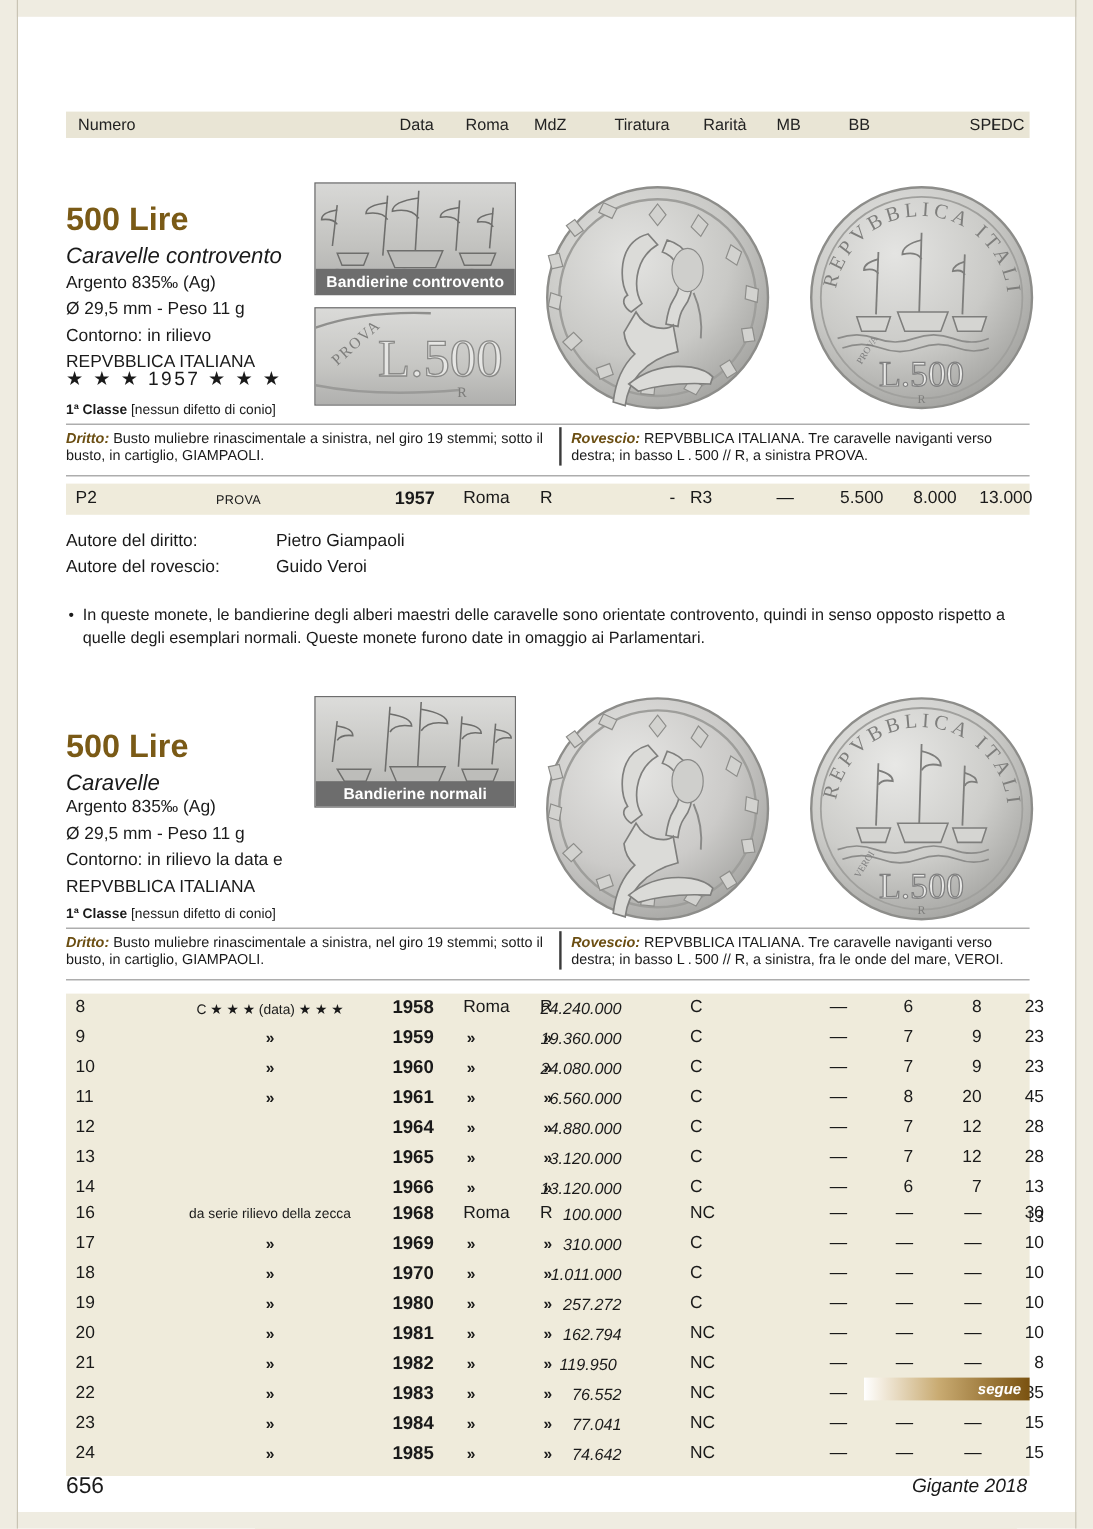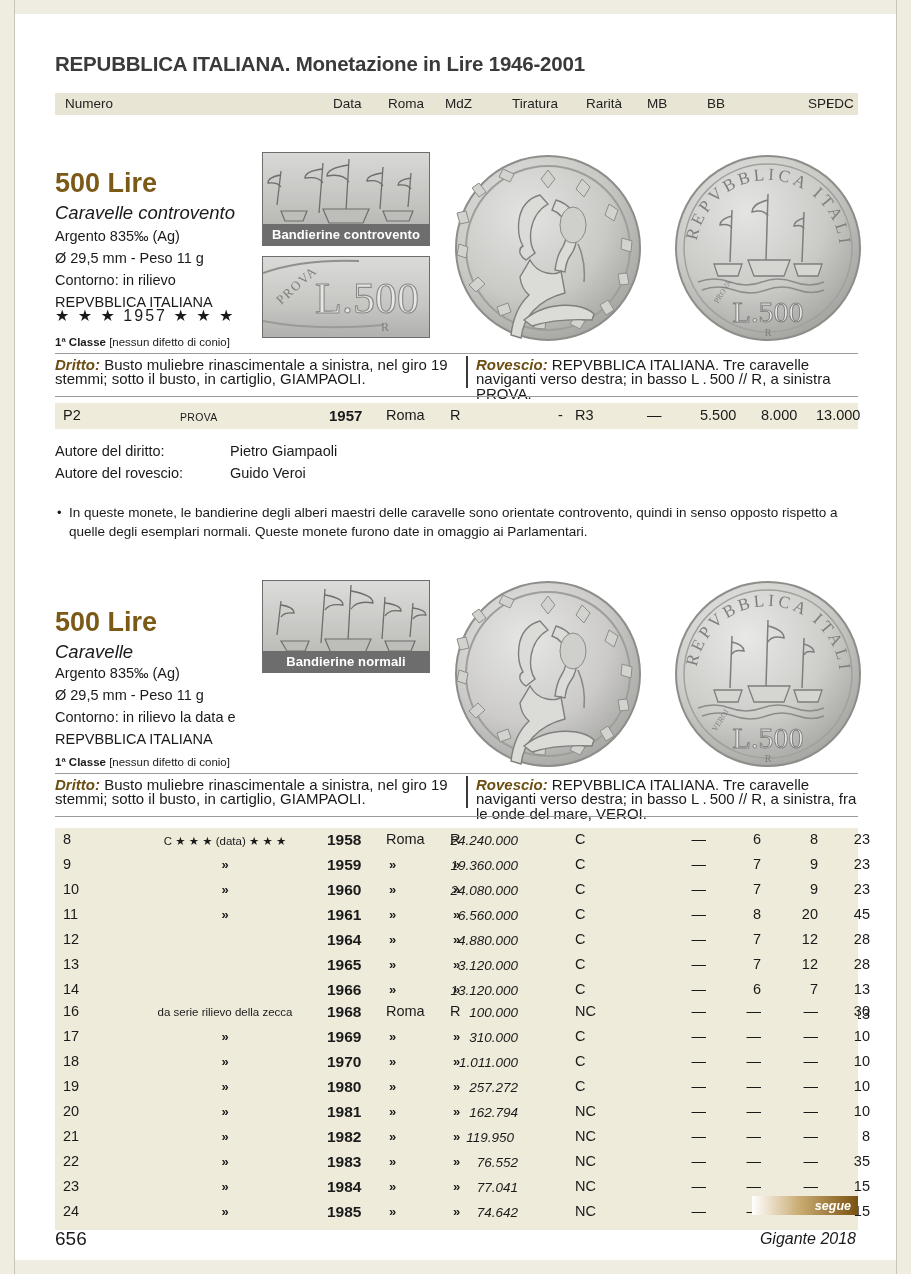--- a/index.html
+++ b/index.html
@@ -53,21 +53,21 @@
     background:#6d6d6d; color:#fff; font-size:13px; font-weight:bold;
     display:flex; align-items:center; justify-content:center; letter-spacing:.1px;
   }
   .coin-photo { position:absolute; }
   .coin-photo svg { display:block; }
 
   
   .desc-rule-top { position:absolute; left:55px; width:803px; height:1px; background:#9a9a9a; }
   .desc-rule-bot { position:absolute; left:55px; width:803px; height:1px; background:#9a9a9a; }
   .desc-div { position:absolute; width:2px; background:#3a3a3a; }
-  .desc-txt { position:absolute; font-size:15px; line-height:14.4px; color:#1a1a1a; }
+  .desc-txt { position:absolute; font-size:12px; line-height:14.4px; color:#1a1a1a; }
   .desc-txt b { color:#6b4e12; font-style:italic; font-weight:bold; }
 
   
   .prow { position:absolute; left:55px; width:803px; height:26px; background:#efebdb; }
   .prow .c { position:absolute; top:4px; font-size:14.5px; color:#1a1a1a; white-space:nowrap; }
   .prow .yr { font-weight:bold; font-size:15px; }
   .prow .small { font-size:10.5px; letter-spacing:.3px; }
 
   
   .tblock { position:absolute; left:55px; width:803px; background:#efebdb; }
@@ -79,41 +79,40 @@
   .trow .dq { font-size:13px; font-weight:bold; }
 
   
   .auth { font-size:14.5px; color:#1a1a1a; }
 
   
   .bullet { position:absolute; font-size:13.5px; line-height:19px; color:#1a1a1a; }
 
   
   .segue {
-    position:absolute; right:53px; top:1196px; width:106px; height:19px;
+    position:absolute; right:53px; top:1148px; width:138px; height:19px;
     background: linear-gradient(to right, #ffffff 0%, #c9ab72 45%, #7a5210 100%);
     color:#fff; font-size:12.5px; font-style:italic; font-weight:bold;
     display:flex; align-items:center; justify-content:flex-end; padding-right:7px;
   }
   .pageno { position:absolute; left:55px; top:1228px; font-size:19px; color:#1a1a1a; }
   .brand  { position:absolute; right:55px; top:1230px; font-size:16px; font-style:italic; font-weight:normal; color:#1a1a1a; }
 </style>
 </head>
 <body>
 
 <div class="page">
 
   <div class="frame-left"></div>
   <div class="frame-right"></div>
   <div class="frame-top"></div>
   <div class="frame-bot"></div>
   <div class="frame-line-l"></div>
   <div class="frame-line-r"></div>
 
-  <div class="page-title">REPUBBLICA ITALIANA. Monetazione in Lire 1946-2001</div>
 
   <div class="colhead">
     <span class="cell" style="left:10px;">Numero</span>
     <span class="cell" style="left:278px;">Data</span>
     <span class="cell" style="left:333px;">Roma</span>
     <span class="cell" style="left:390px;">MdZ</span>
     <span class="cell" style="left:457px;">Tiratura</span>
     <span class="cell" style="left:531px;">Rarità</span>
     <span class="cell" style="left:592px;">MB</span>
     <span class="cell" style="left:652px;">BB</span>

